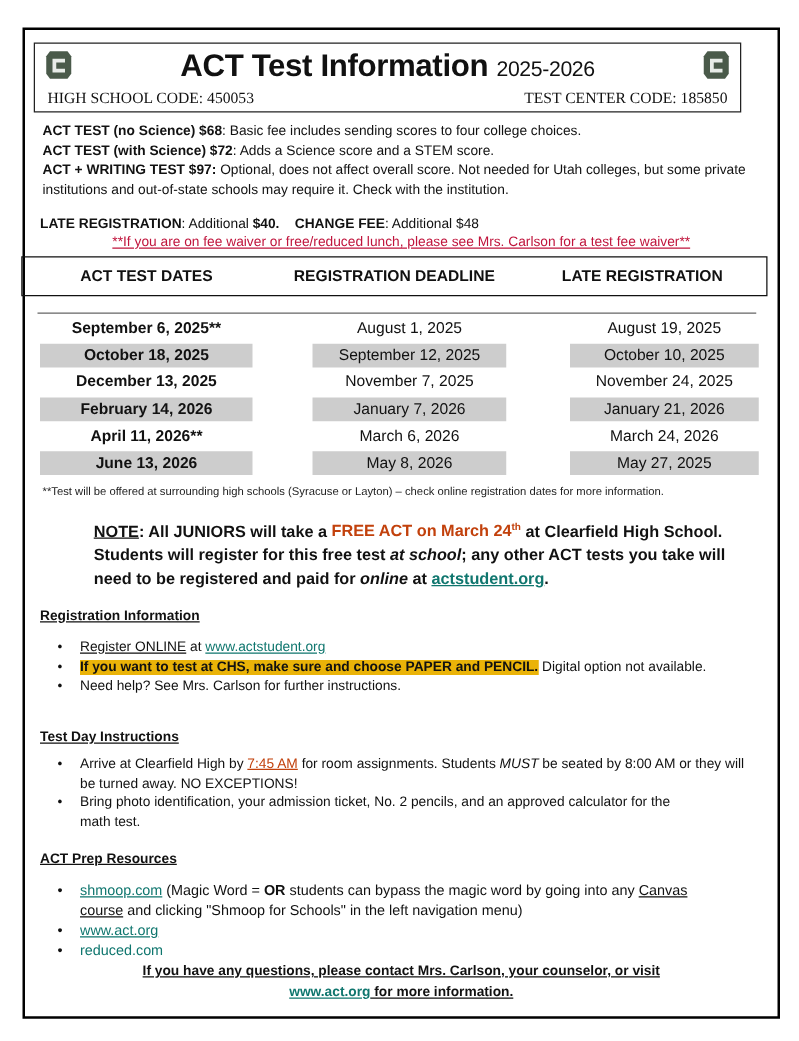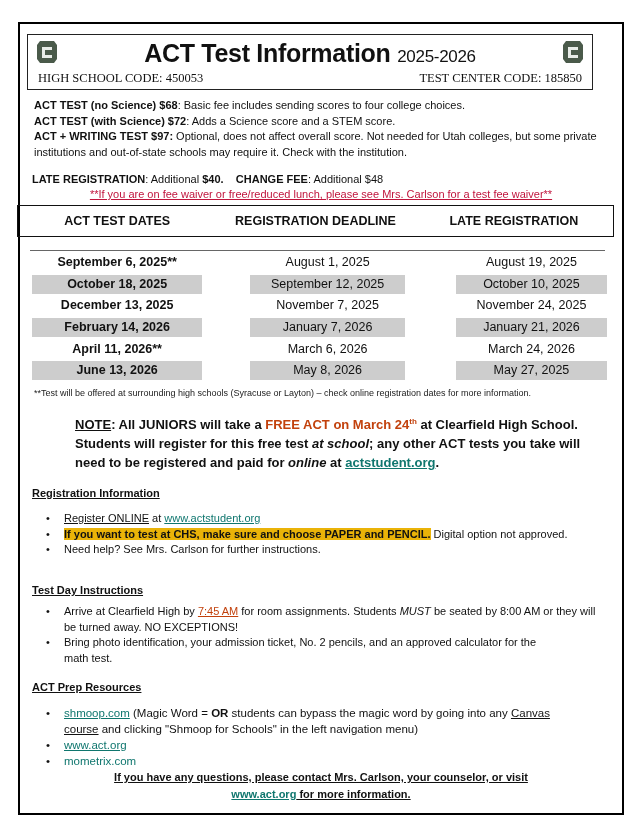--- a/index.html
+++ b/index.html
@@ -119,35 +119,35 @@
 
   <div class="foot">**Test will be offered at surrounding high schools (Syracuse or Layton) – check online registration dates for more information.</div>
 
   <div class="note">
     <span style="text-decoration:underline">NOTE</span><span>: All JUNIORS will take a </span><span class="red"><span>FREE ACT on March 24</span><sup style="font-size:8px">th</sup></span><span> at Clearfield High School. Students will register for this free test </span><i>at school</i><span>; any other ACT tests you take will need to be registered and paid for </span><i>online</i><span> at </span><a class="link">actstudent.org</a><span>.</span>
   </div>
 
   <div class="sec" style="top:463px">Registration Information</div>
   <ul style="left:12px; top:487px; width:580px">
     <li><span style="text-decoration:underline">Register ONLINE</span><span> at </span><a class="link">www.actstudent.org</a></li>
-    <li><span class="hl">If you want to test at CHS, make sure and choose PAPER and PENCIL.</span><span>  Digital option not approved.</span></li>
+    <li><span class="hl">If you want to test at CHS, make sure and choose PAPER and PENCIL.</span><span>  Digital option not available.</span></li>
     <li><span>Need help? See Mrs. Carlson for further instructions.</span></li>
   </ul>
 
   <div class="sec" style="top:560px">Test Day Instructions</div>
   <ul style="left:12px; top:580px; width:570px">
     <li><span>Arrive at Clearfield High by </span><span class="red" style="text-decoration:underline">7:45 AM</span><span> for room assignments. Students </span><i>MUST</i><span> be seated by 8:00 AM or they will be turned away. NO EXCEPTIONS!</span></li>
     <li style="padding-right:60px"><span>Bring photo identification, your admission ticket, No. 2 pencils, and an approved calculator for the math test.</span></li>
   </ul>
 
   <div class="sec" style="top:657px">ACT Prep Resources</div>
   <ul style="left:12px; top:681px; width:530px; font-size:11.5px; line-height:16px">
     <li><a class="link">shmoop.com</a><span> (Magic Word =  </span><b>OR</b><span> students can bypass the magic word by going into any </span><span style="text-decoration:underline">Canvas course</span><span> and clicking "Shmoop for Schools" in the left navigation menu)</span></li>
     <li><a class="link">www.act.org</a></li>
-    <li><a class="link" style="text-decoration:none">mometrix.com</a></li>
+    <li><a class="link" style="text-decoration:none">reduced.com</a></li>
   </ul>
 
   <div class="contact">
     <div class="u" style="text-decoration:underline">If you have any questions, please contact Mrs. Carlson, your counselor, or visit</div>
     <div><a class="link">www.act.org</a><span style="text-decoration:underline"> for more information.</span></div>
   </div>
 
 </div>
 
 </body></html>

